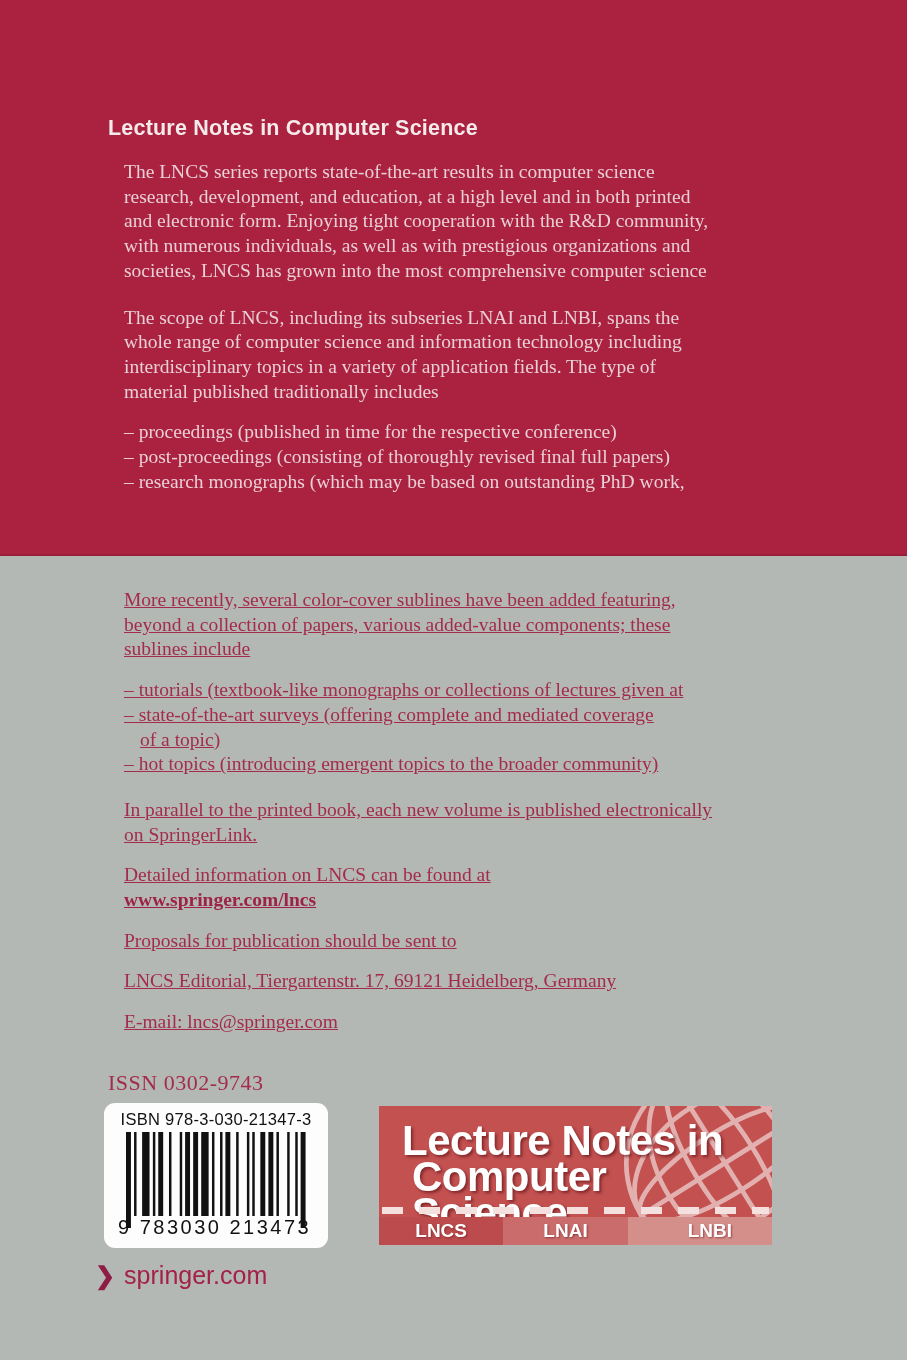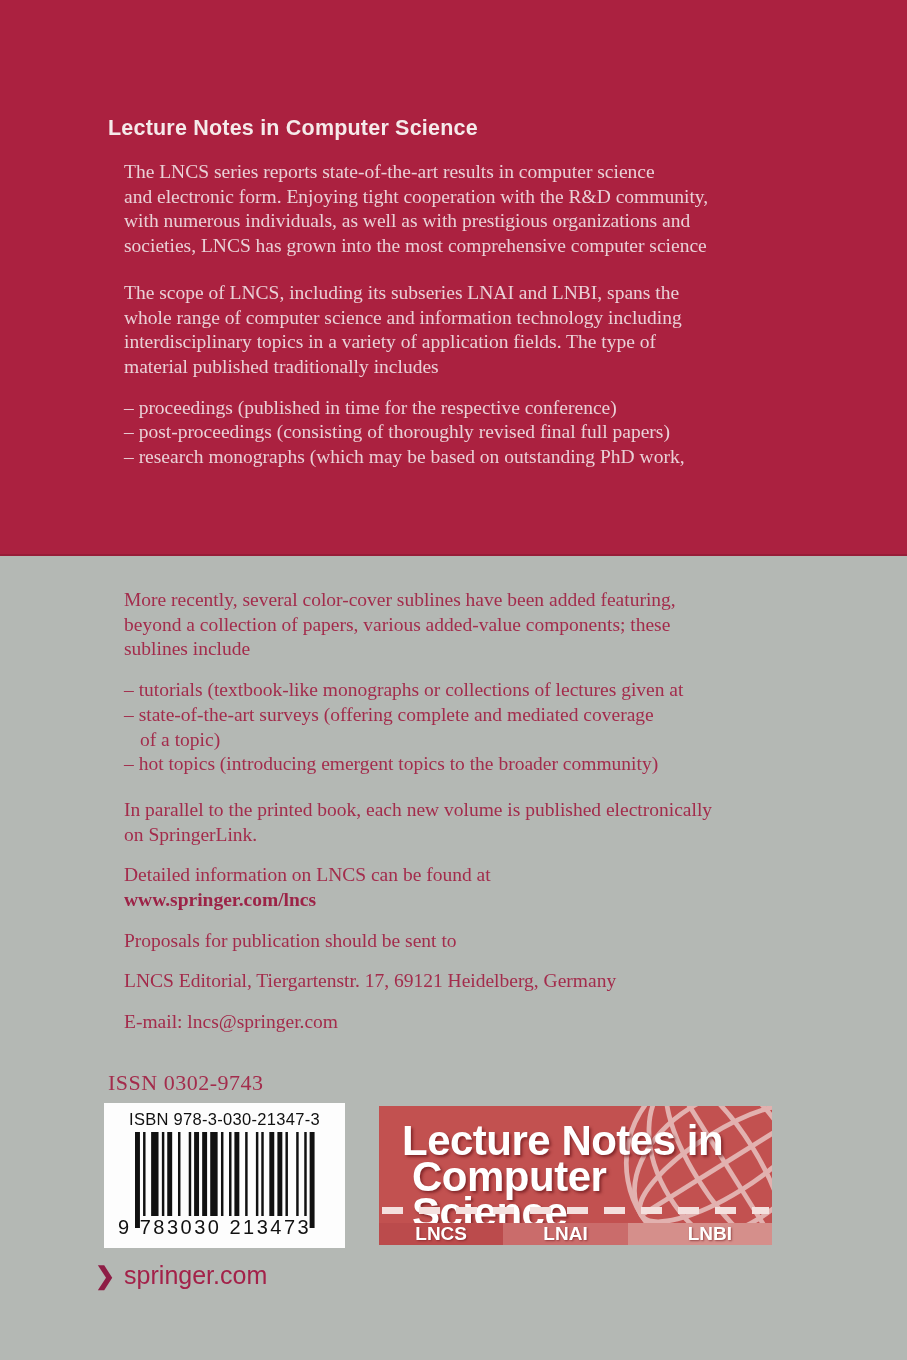--- a/index.html
+++ b/index.html
@@ -27,34 +27,34 @@
   .para { margin:16px; }
   .gap-lg { margin-top:22px; }
   .gap-md { margin-top:9px; }
   .cont { padding-left:16px; }
   
   .gray-section {
     position:absolute; top:558; left:0; width:907px; box-sizing:border-box;
     padding:14px 100px 0 108px;
   }
   .gray-section { top:558px; }
-  .gray-section .ln { color:var(--crimson_text); }
+  .gray-section .ln { color:var(--crimson_text);text-decoration:underline; }
   .bold-link { font-weight:bold; color:var(--crimson_bold) !important; }
   .gap-p { margin-top:21px; }
   .gap-s { margin-top:12px; }
   .gap-xs { margin-top:6px; }
   
   .issn {
     position:absolute; left:108px; top:1070px;
     font-size:22px; color:var(--crimson_text); letter-spacing:0.5px;
   }
   
   .barcode-box {
-    position:absolute; left:104px; top:1103px; width:241px; height:145px;
-    background:#fdfdfd; box-sizing:border-box; text-align:center;
+    position:absolute; left:104px; top:1103px; width:224px; height:145px;
+    background:#fdfdfd; box-sizing:border-box; text-align:center;border-radius:11px;
   }
   .isbn-label {
     margin-top:7px; font-family:"Liberation Sans", sans-serif;
     font-size:16.5px; color:#111; letter-spacing:0.3px;
   }
   .bars-wrap { position:relative; width:180px; height:96px; margin:3px auto 0; }
   .bars-svg { display:block; }
   .barcode-digits {
     margin-top:-12px; padding-left:14px; text-align:left;
     font-family:"Liberation Sans", sans-serif; font-size:20px; color:#111;
@@ -72,21 +72,21 @@
     color:#fff; font-size:42px; line-height:36px; letter-spacing:-0.5px;
     text-shadow:2px 2px 3px rgba(110,25,30,0.75);
   }
   .logo-l1 { padding-left:23px; }
   .logo-l2 { padding-left:33px; }
   .logo-dashes {
     position:absolute; left:3px; right:3px; bottom:31px; height:7px;
     background:repeating-linear-gradient(90deg,
       var(--logo_dash) 0 21px, transparent 21px 37px);
   }
-  .logo-strip { position:absolute; left:0; right:0; bottom:0; height:22px; display:flex; }
+  .logo-strip { position:absolute; left:0; right:0; bottom:0; height:28px; display:flex; }
   .strip-seg {
     flex:1; display:flex; align-items:center; justify-content:center;
     font-family:"Liberation Sans", sans-serif; font-weight:bold;
     font-size:19px; color:#fff; text-shadow:1px 1px 2px rgba(110,25,30,0.6);
   }
   .seg-lncs { background:var(--strip_lncs); }
   .seg-lnai { background:var(--strip_lnai); }
   .seg-lnbi { background:var(--strip_lnbi);padding-left:20px; }
   
   .footer {
@@ -102,20 +102,21 @@
 </head>
 <body>
 
 <div class="page">
 
   <div class="red-band">
     <h1 class="series-title">Lecture Notes in Computer Science</h1>
 
     <div class="para">
       <div class="ln">The LNCS series reports state-of-the-art results in computer science</div>
+      <div class="ln">research, development, and education, at a high level and in both printed</div>
       <div class="ln">and electronic form. Enjoying tight cooperation with the R&amp;D community,</div>
       <div class="ln">with numerous individuals, as well as with prestigious organizations and</div>
       <div class="ln">societies, LNCS has grown into the most comprehensive computer science</div>
     </div>
 
     <div class="para gap-lg">
       <div class="ln">The scope of LNCS, including its subseries LNAI and LNBI, spans the</div>
       <div class="ln">whole range of computer science and information technology including</div>
       <div class="ln">interdisciplinary topics in a variety of application fields. The type of</div>
       <div class="ln">material published traditionally includes</div>

